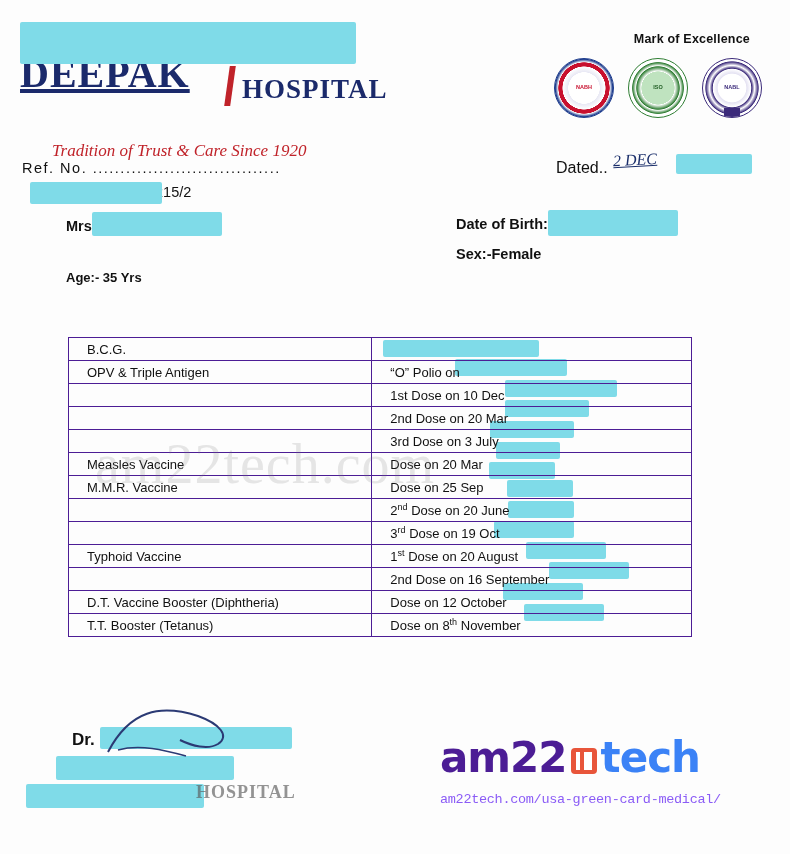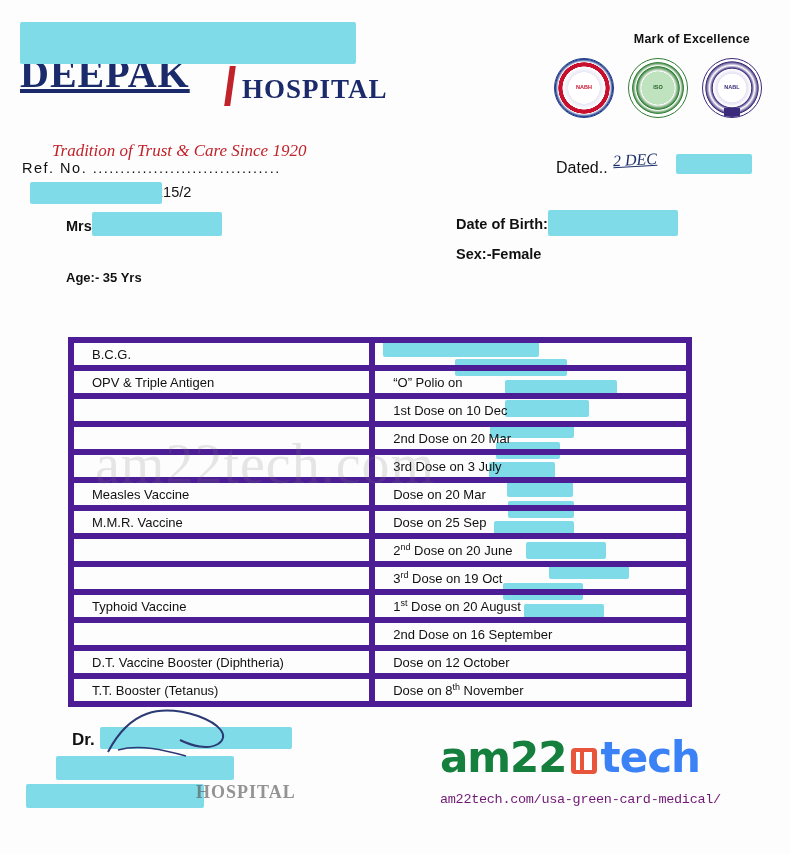--- a/index.html
+++ b/index.html
@@ -225,21 +225,21 @@
   .vac-table {
     position: absolute;
     left: 68px;
     top: 337px;
     width: 624px;
     border-collapse: collapse;
     font-size: 13px;
     z-index: 1;
   }
   .vac-table td {
-    border: 6px solid #4c1d95;
+    border: 1px solid #4c1d95;
     height: 20px;
     padding: 1px 18px;
     vertical-align: middle;
     background: transparent;
   }
   .vac-table td.col-left {
     width: 302px;
   }
   .vac-table td.col-right {
     width: 322px;
@@ -284,21 +284,21 @@
     left: 440px;
     top: 733px;
     display: flex;
     align-items: center;
     font-family: "DejaVu Sans", sans-serif;
     font-weight: bold;
     font-size: 42px;
     letter-spacing: -1px;
   }
   .brand-am22 {
-    color: #15803d;
+    color: #4c1d95;
   }
   .brand-tech {
     color: #3b82f6;
   }
   .brand-sq {
     display: inline-block;
     width: 26px;
     height: 26px;
     background: #e8553a;
     border-radius: 4px;
@@ -323,21 +323,21 @@
     width: 8px;
     height: 18px;
     background: #ffffff;
   }
   .brand-url {
     position: absolute;
     left: 440px;
     top: 792px;
     font-family: "Liberation Mono", monospace;
     font-size: 13.5px;
-    color: #701a75;
+    color: #8b5cf6;
     letter-spacing: -0.3px;
   }
 </style>
 </head>
 <body>
 
 <div class="page">
 
   <div class="hospital-block">
     <div class="hospital-name-row">

